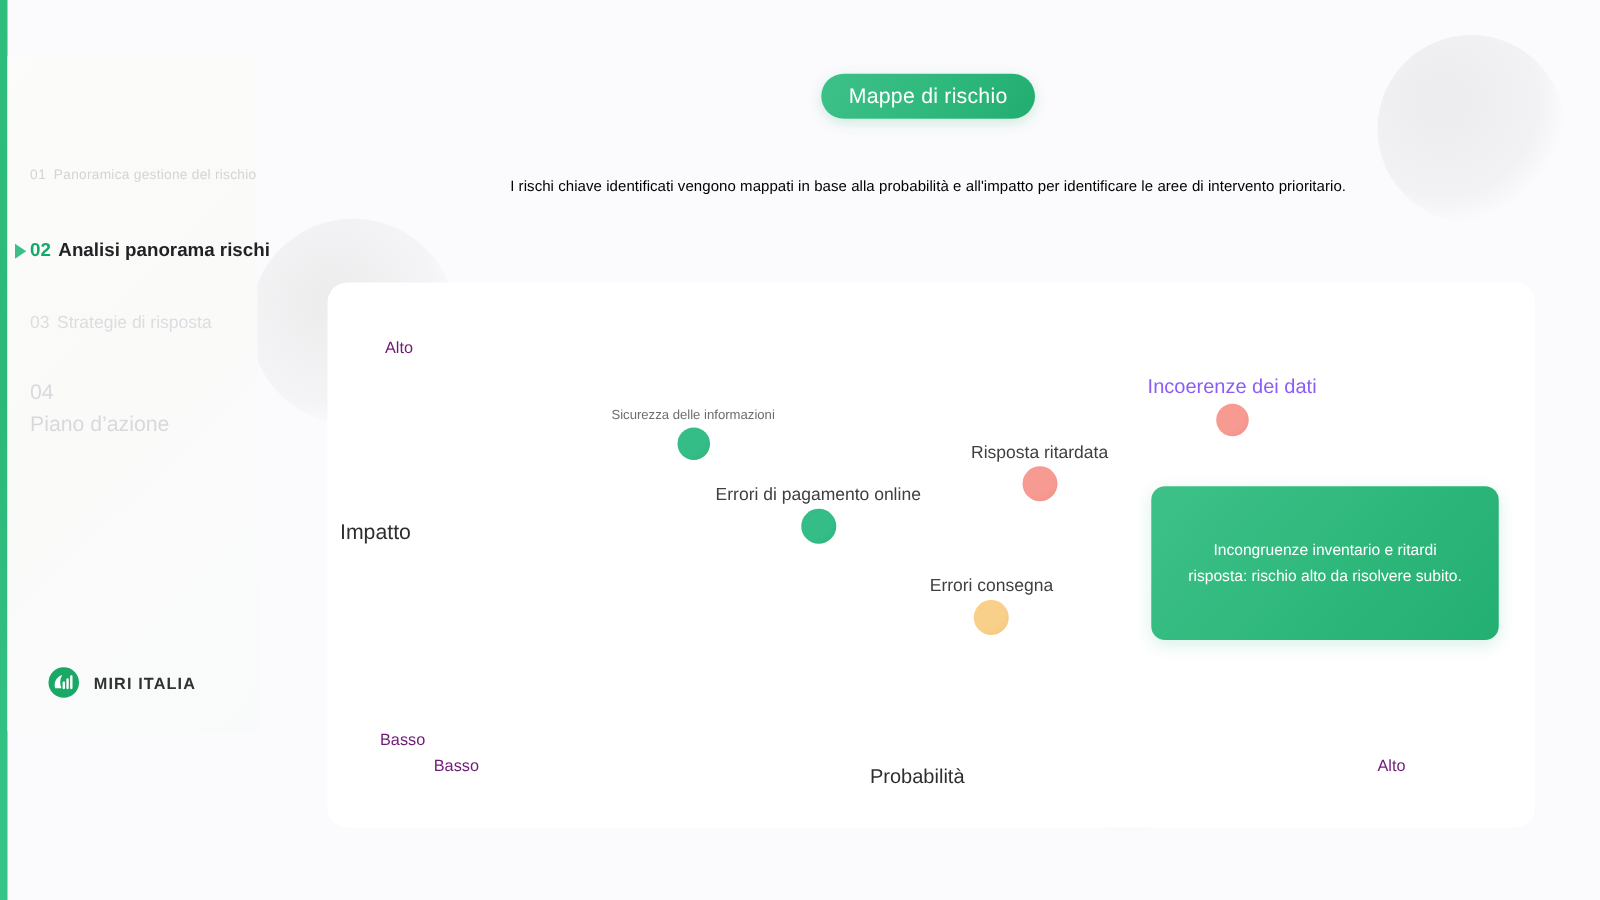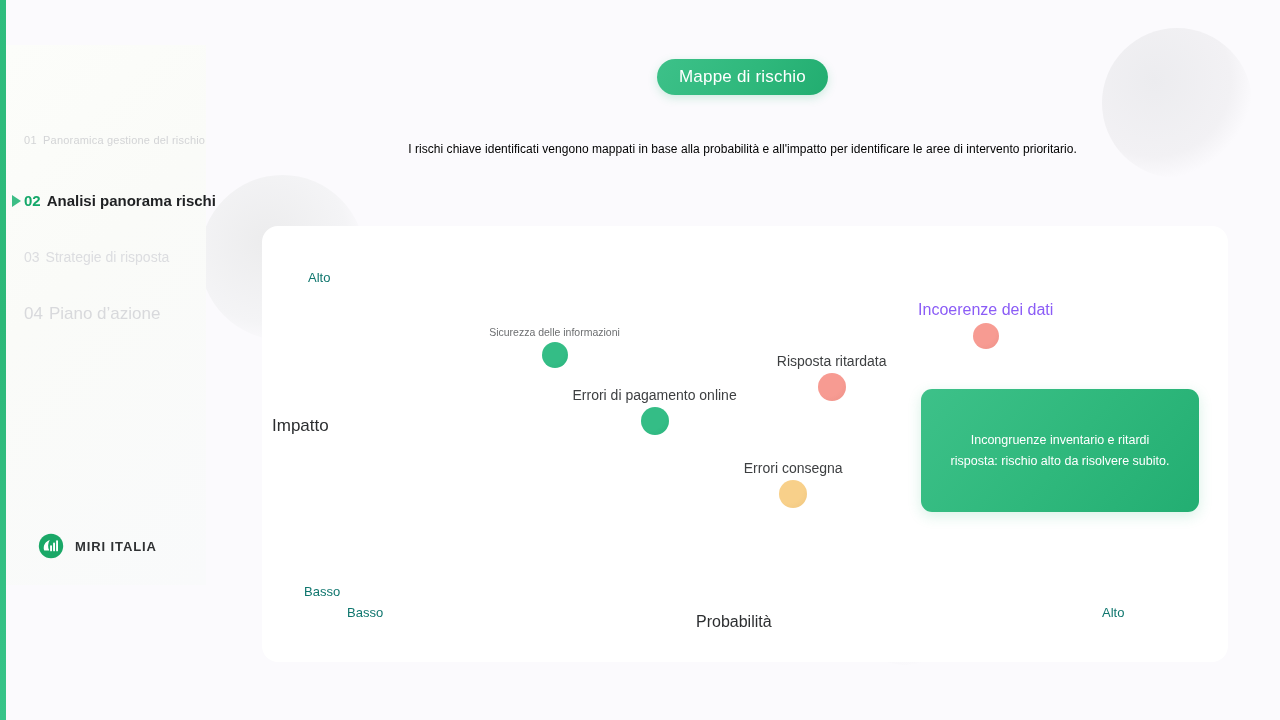--- a/index.html
+++ b/index.html
@@ -31,21 +31,21 @@
   #sidebar { position:absolute; left:6px; top:0; width:200px; height:540px;
              background:linear-gradient(135deg,#fcfdfa 0%,#fafbf8 40%,#f9fafb 100%);margin-top:45px; }
 
   .nav-item { position:absolute; left:18px; white-space:nowrap; display:flex; align-items:baseline; gap:6px; }
   .nav-num { font-weight:400; }
   .nav-01 { top:89px;  font-size:11px; color:#d3d4d6; letter-spacing:.2px; }
   .nav-01 .nav-num { letter-spacing:.4px; }
   .nav-02 { top:147px; font-size:15px; color:#1f2123; font-weight:700; }
   .nav-02 .nav-num { color:#14a86a; font-weight:700; }
   .nav-03 { top:204px; font-size:14px; color:#dcdde0; }
-  .nav-04 { top:259px; font-size:17px; color:#d8d9dc; }
+  .nav-04 { top:259px; font-size:17px; color:#d8d9dc;flex-direction:column; }
 
   #nav-caret { position:absolute; left:6px; top:150px; width:0; height:0;
                border-left:9px solid #3cbe86; border-top:6px solid transparent; border-bottom:6px solid transparent; }
 
   
   #footer-logo { position:absolute; left:32px; bottom:26px; display:flex; align-items:center; gap:11px;text-align:right; }
   #logo-mark { width:26px; height:26px; flex:0 0 26px; }
   #logo-text { font-size:13px; font-weight:700; color:#2f3133; letter-spacing:.9px; }
 
   
@@ -58,21 +58,21 @@
               font-size:12px; color:#000000; letter-spacing:.05px; }
 
   
   #chart-panel { position:absolute; left:262px; top:226px; width:966px; height:436px;
                  background:#ffffff; border-radius:16px 16px 16px 16px; }
   #plot { position:absolute; inset:0; }
 
   .axis-label { position:absolute; white-space:nowrap; color:#2c2e30; }
   #axis-y-name { left:10px; top:190px; font-size:17px; }
   #axis-x-name { left:434px; top:387px; font-size:16px; }
-  .tick { position:absolute; white-space:nowrap; font-size:13px; color:#0f766e; }
+  .tick { position:absolute; white-space:nowrap; font-size:13px; color:#701a75; }
   #tick-y-hi { left:46px;  top:44px; }
   #tick-y-lo { left:42px;  top:358px; }
   #tick-x-lo { left:85px;  top:379px; }
   #tick-x-hi { left:840px; top:379px; }
   .dot { position:absolute; border-radius:50%; }
   .dot-label { position:absolute; white-space:nowrap; color:#3d3f41; transform:translateX(-50%); }
 
   #cb-card { position:absolute; left:659px; top:163px; width:278px; height:123px;
              border-radius:11px; padding:14px 27px;
              background:linear-gradient(130deg,#3dc189 0%,#2fb87c 52%,#23ae72 100%);

